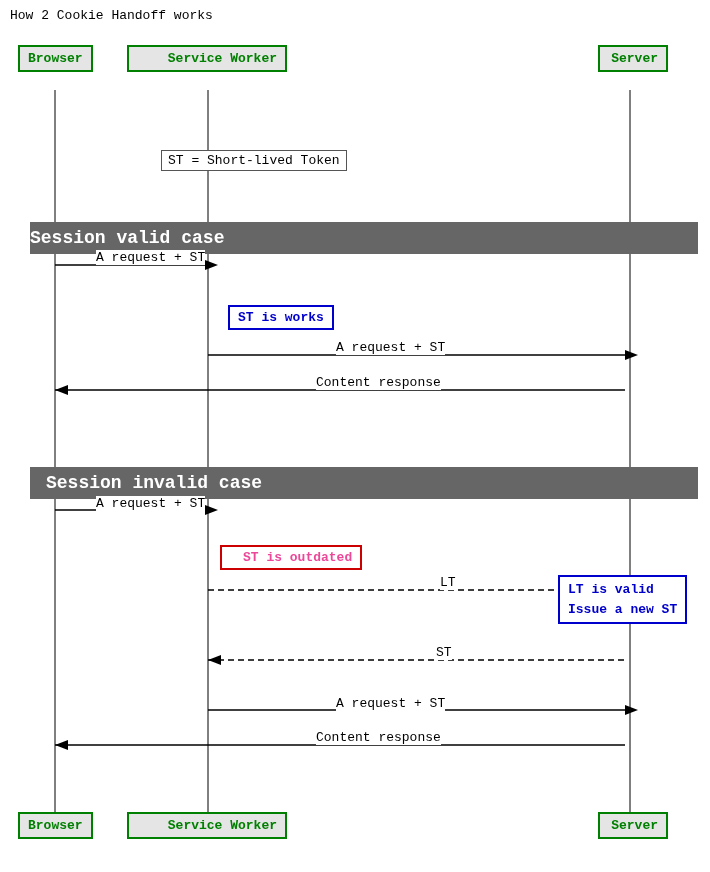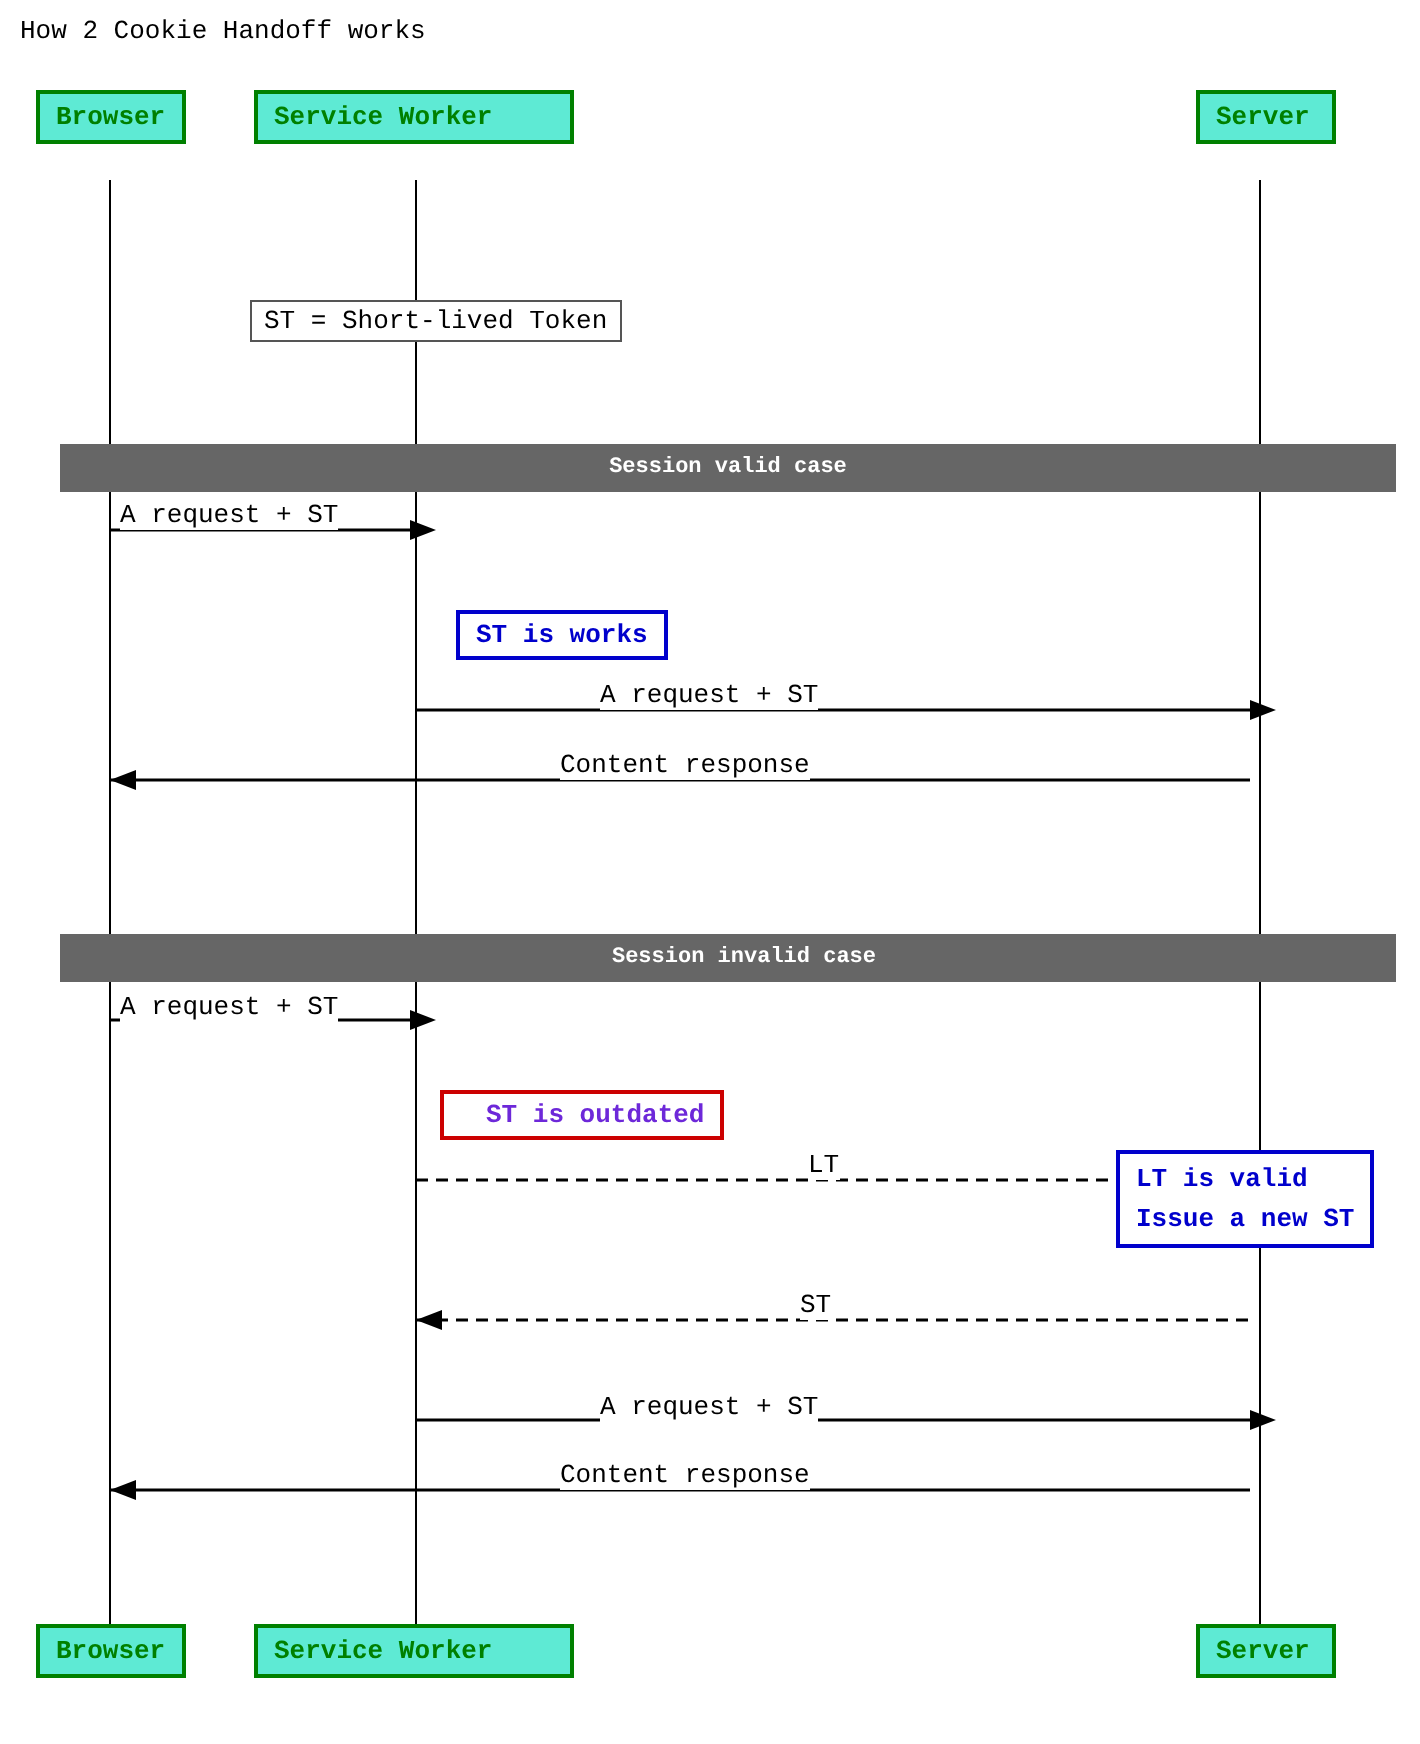--- a/index.html
+++ b/index.html
@@ -26,68 +26,68 @@
       left: 10px;
       font-size: 13px;
       color: #000;
     }
 
     
     .lifeline-box {
       position: absolute;
       border: 2px solid #000;
       padding: 4px 8px;
-      background: #5eead4;
+      background: #e5e5e5;
       font-weight: bold;
-      text-align: left;
+      text-align: right;
       font-size: 13px;
     }
 
     .lifeline-box.green {
       color: #008000;
       border-color: #008000;
     }
 
     
     .section-header {
       position: absolute;
       background: #666;
       color: #fff;
       font-weight: bold;
-      font-size: 11px;
-      text-align: center;
+      font-size: 18px;
       padding: 6px 0;
     }
 
     
     .label {
       position: absolute;
       font-size: 13px;
       color: #000;
       background: #fff;
+      margin-left: 36px;
     }
 
     
     .highlight-box {
       position: absolute;
       border: 2px solid;
       padding: 3px 8px;
       font-size: 13px;
       font-weight: bold;
       background: #fff;
     }
 
     .highlight-box.blue {
       border-color: #0000cc;
       color: #0000cc;
     }
 
     .highlight-box.red {
       border-color: #cc0000;
-      color: #6d28d9;
+      color: #ec4899;
       padding-left: 21px;
     }
 
     .highlight-box.blue-multi {
       border-color: #0000cc;
       color: #0000cc;
     }
 
     
     .arrows-svg {

